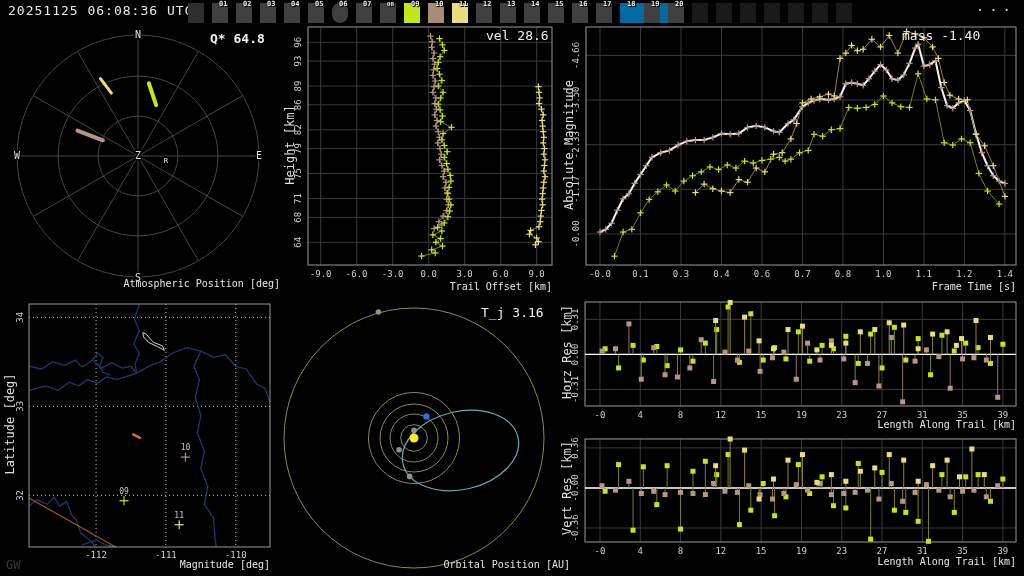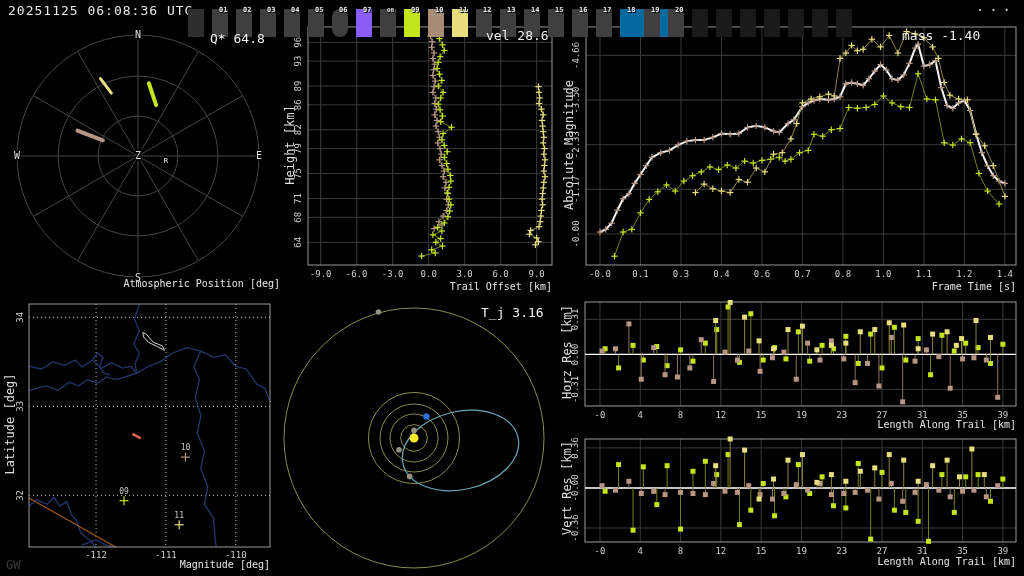--- a/index.html
+++ b/index.html
@@ -6,21 +6,21 @@
   body{width:1024px;height:576px;overflow:hidden;font-family:"DejaVu Sans Mono",monospace;}
   #stage{position:relative;width:1024px;height:576px;background:#000;}
   #plot{position:absolute;left:0;top:0;}
   svg text{font-family:"DejaVu Sans Mono",monospace;}
   .xlab{position:absolute;color:#e6e6e6;font-size:10px;text-align:right;}
   .vlab{position:absolute;color:#e0e0e0;font-size:12px;text-align:center;transform:rotate(-90deg);transform-origin:center;}
   .ann{position:absolute;color:#f0f0f0;font-size:13px;white-space:pre;}
   #topbar{position:absolute;left:0;top:0;width:1024px;height:22px;background:#000;}
   #timestamp{position:absolute;left:8px;top:3px;color:#e8e8e8;font-size:13px;letter-spacing:1px;}
   #overflow{position:absolute;right:8px;top:-2px;color:#cccccc;font-size:14px;letter-spacing:5px;}
-  .sq{position:absolute;top:9px;width:16px;height:28px;background:#3f3f3f;}
+  .sq{position:absolute;top:3px;width:16px;height:20px;background:#3f3f3f;}
   .sq .num{position:absolute;left:7px;top:-3px;font-size:7px;font-weight:bold;color:#ececec;text-shadow:0 0 2px #000,1px 1px 0 #000;}
   #watermark{position:absolute;left:6px;top:558px;font-size:12px;color:#3a3a3a;text-align:right;}
 </style>
 </head>
 <body>
 
 <div id="stage">
   <svg id="plot" width="1024" height="576" viewBox="0 0 1024 576">
       <g>
         <line x1="320.7158308751229" y1="27" x2="320.7158308751229" y2="265" stroke="#3a3a3a" stroke-width="1"></line>
@@ -1154,21 +1154,21 @@
         </div>
         <div class="sq" style="left: 284px; background: rgb(63, 63, 63);">
           <span class="num">04</span>
         </div>
         <div class="sq" style="left: 308px; background: rgb(63, 63, 63);">
           <span class="num">05</span>
         </div>
         <div class="sq" style="left: 332px; background: rgb(63, 63, 63); border-radius: 8px;">
           <span class="num">06</span>
         </div>
-        <div class="sq" style="left: 356px; background: #8b5cf6;">
+        <div class="sq" style="left: 356px; background: #404040;">
           <span class="num">07</span>
         </div>
         <div class="sq" style="left: 380px; background: rgb(63, 63, 63); font-family: Liberation Serif, serif;">
           <span class="num">08</span>
         </div>
         <div class="sq" style="left: 404px; background: rgb(195, 229, 27);">
           <span class="num">09</span>
         </div>
         <div class="sq" style="left: 428px; background: rgb(167, 140, 118);">
           <span class="num">10</span>
@@ -1208,34 +1208,35 @@
         <div class="sq" style="left: 740px; background: rgb(26, 26, 26);"></div>
         <div class="sq" style="left: 764px; background: rgb(26, 26, 26);"></div>
         <div class="sq" style="left: 788px; background: rgb(26, 26, 26);"></div>
         <div class="sq" style="left: 812px; background: rgb(26, 26, 26);"></div>
         <div class="sq" style="left: 836px; background: rgb(26, 26, 26);"></div>
       </div>
     <span id="overflow">...</span>
   </div>
 
   <div class="xlab" style="left:0;top:278px;width:280px;">Atmospheric Position [deg]</div>
-  <div class="ann" style="left:210px;top:31px;">Q* 64.8</div>
+  <div class="ann" style="left:210px;top:31px;font-weight:bold;">Q* 64.8</div>
 
   <div class="vlab" style="left:230px;top:138px;width:120px;">Height [km]</div>
   <div class="xlab" style="left:308px;top:281px;width:244px;">Trail Offset [km]</div>
   <div class="ann" style="left:486px;top:28px;">vel 28.6</div>
 
   <div class="vlab" style="left:489px;top:138px;width:160px;">Absolute Magnitude</div>
   <div class="xlab" style="left:586px;top:281px;width:430px;">Frame Time [s]</div>
   <div class="ann" style="left:902px;top:28px;text-align:right;">mass -1.40</div>
 
   <div class="vlab" style="left:-55px;top:417px;width:130px;">Latitude [deg]</div>
   <div class="xlab" style="left:29px;top:559px;width:241px;">Magnitude [deg]</div>
   <div id="watermark">GW</div>
 
+  <div class="xlab" style="left:280px;top:559px;width:290px;">Orbital Position [AU]</div>
   <div class="ann" style="left:481px;top:305px;text-align:center;">T_j 3.16</div>
 
   <div class="vlab" style="left:507px;top:345px;width:120px;">Horz Res [km]</div>
   <div class="xlab" style="left:585px;top:419px;width:431px;">Length Along Trail [km]</div>
 
   <div class="vlab" style="left:507px;top:481px;width:120px;">Vert Res [km]</div>
   <div class="xlab" style="left:585px;top:556px;width:431px;">Length Along Trail [km]</div>
 </div>
 
 </body></html>

